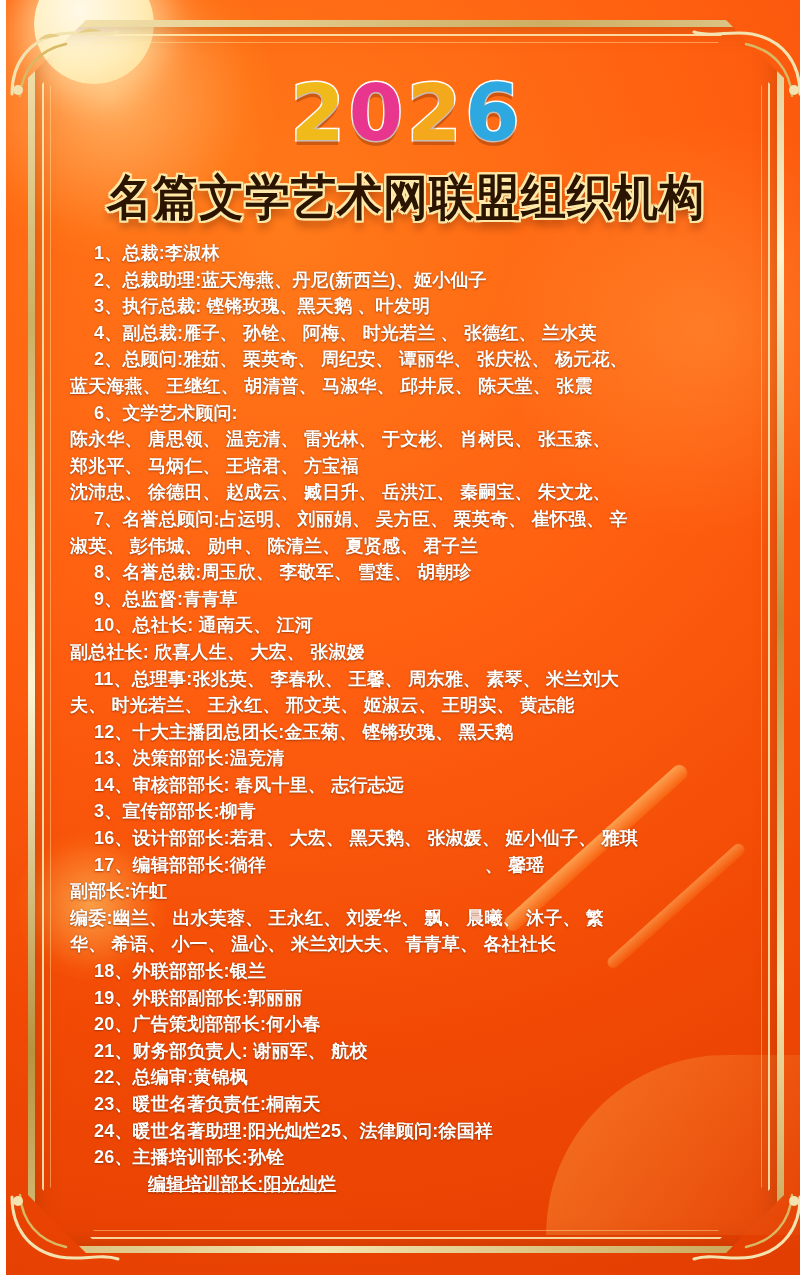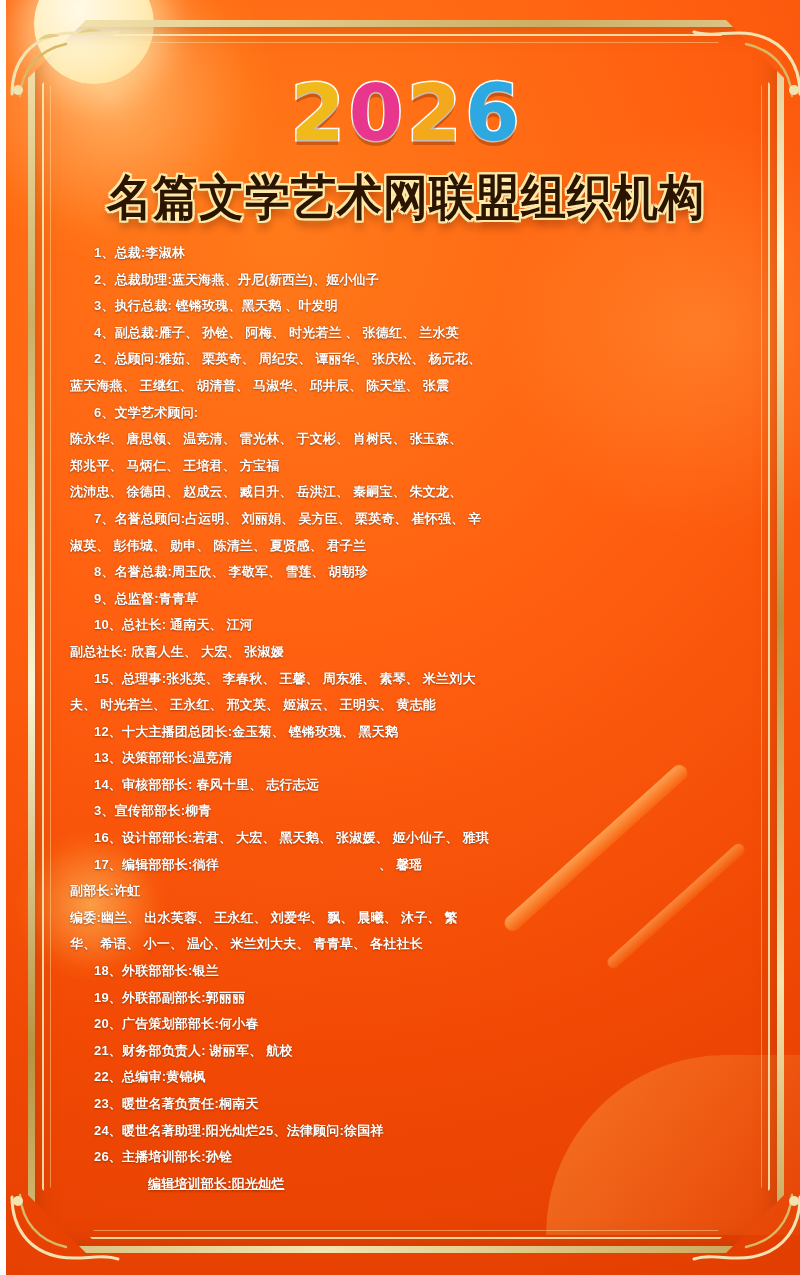--- a/index.html
+++ b/index.html
@@ -156,21 +156,21 @@
   
   .content {
     position: absolute;
     left: 64px;
     right: 56px;
     top: 240px;
     z-index: 6;
   }
   .line {
     color: #ffffff;
-    font-size: 13px;
+    font-size: 18px;
     font-weight: 700;
     line-height: 26.6px;
     letter-spacing: 0.2px;
     text-shadow: 0 1px 2px rgba(110,40,0,0.55), 0 0 1px rgba(110,40,0,0.5);
     white-space: pre-wrap;
   }
   .ind-1 { padding-left: 42px; text-indent: -18px; }
   .ind-0 { padding-left: 0; }
   .ind-2 { padding-left: 78px; text-decoration: underline; }
 </style>
@@ -232,21 +232,21 @@
       <div class="line ind-1">6、文学艺术顾问:</div>
       <div class="line ind-0">陈永华、 唐思领、 温竞清、 雷光林、 于文彬、 肖树民、 张玉森、</div>
       <div class="line ind-0">郑兆平、 马炳仁、 王培君、 方宝福</div>
       <div class="line ind-0">沈沛忠、 徐德田、 赵成云、 臧日升、 岳洪江、 秦嗣宝、 朱文龙、</div>
       <div class="line ind-1">7、名誉总顾问:占运明、 刘丽娟、 吴方臣、 栗英奇、 崔怀强、 辛</div>
       <div class="line ind-0">淑英、 彭伟城、 勋申、 陈清兰、 夏贤感、 君子兰</div>
       <div class="line ind-1">8、名誉总裁:周玉欣、 李敬军、 雪莲、 胡朝珍</div>
       <div class="line ind-1">9、总监督:青青草</div>
       <div class="line ind-1">10、总社长: 通南天、 江河</div>
       <div class="line ind-0">副总社长: 欣喜人生、 大宏、 张淑嫒</div>
-      <div class="line ind-1">15、总理事:张兆英、 李春秋、 王馨、 周东雅、 素琴、 米兰刘大</div>
+      <div class="line ind-1">11、总理事:张兆英、 李春秋、 王馨、 周东雅、 素琴、 米兰刘大</div>
       <div class="line ind-0">夫、 时光若兰、 王永红、 邢文英、 姬淑云、 王明实、 黄志能</div>
       <div class="line ind-1">12、十大主播团总团长:金玉菊、 铿锵玫瑰、 黑天鹅</div>
       <div class="line ind-1">13、决策部部长:温竞清</div>
       <div class="line ind-1">14、审核部部长: 春风十里、 志行志远</div>
       <div class="line ind-1">3、宣传部部长:柳青</div>
       <div class="line ind-1">16、设计部部长:若君、 大宏、 黑天鹅、 张淑媛、 姬小仙子、 雅琪</div>
       <div class="line ind-1">17、编辑部部长:徜徉                                          、 馨瑶</div>
       <div class="line ind-0">副部长:许虹</div>
       <div class="line ind-0">编委:幽兰、 出水芙蓉、 王永红、 刘爱华、 飘、 晨曦、 沐子、 繁</div>
       <div class="line ind-0">华、 希语、 小一、 温心、 米兰刘大夫、 青青草、 各社社长</div>

